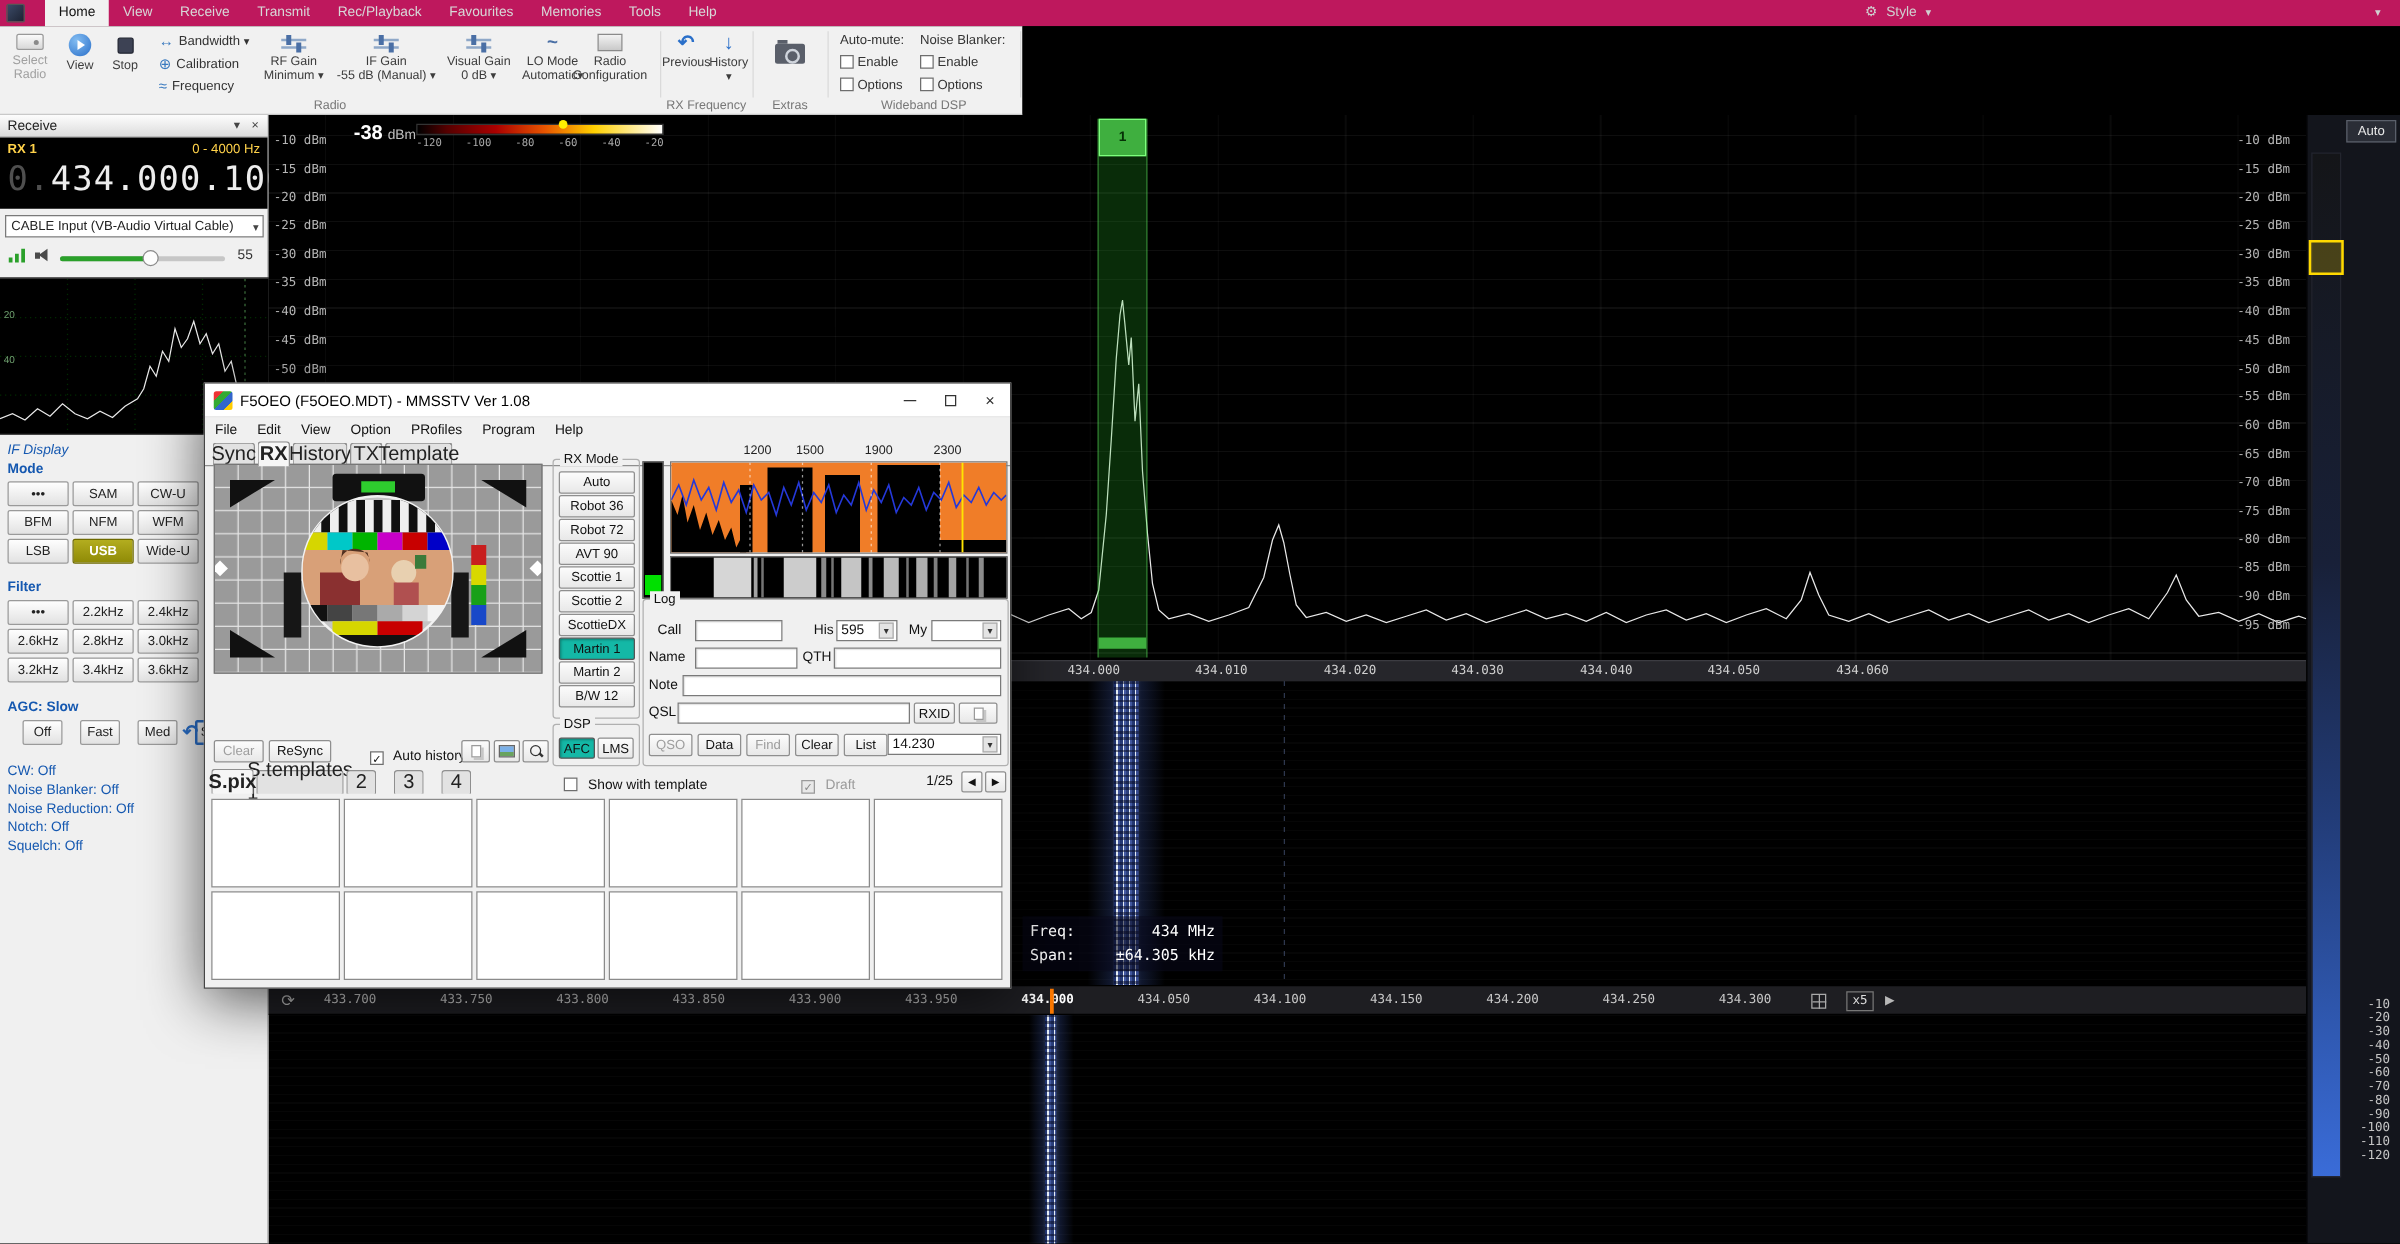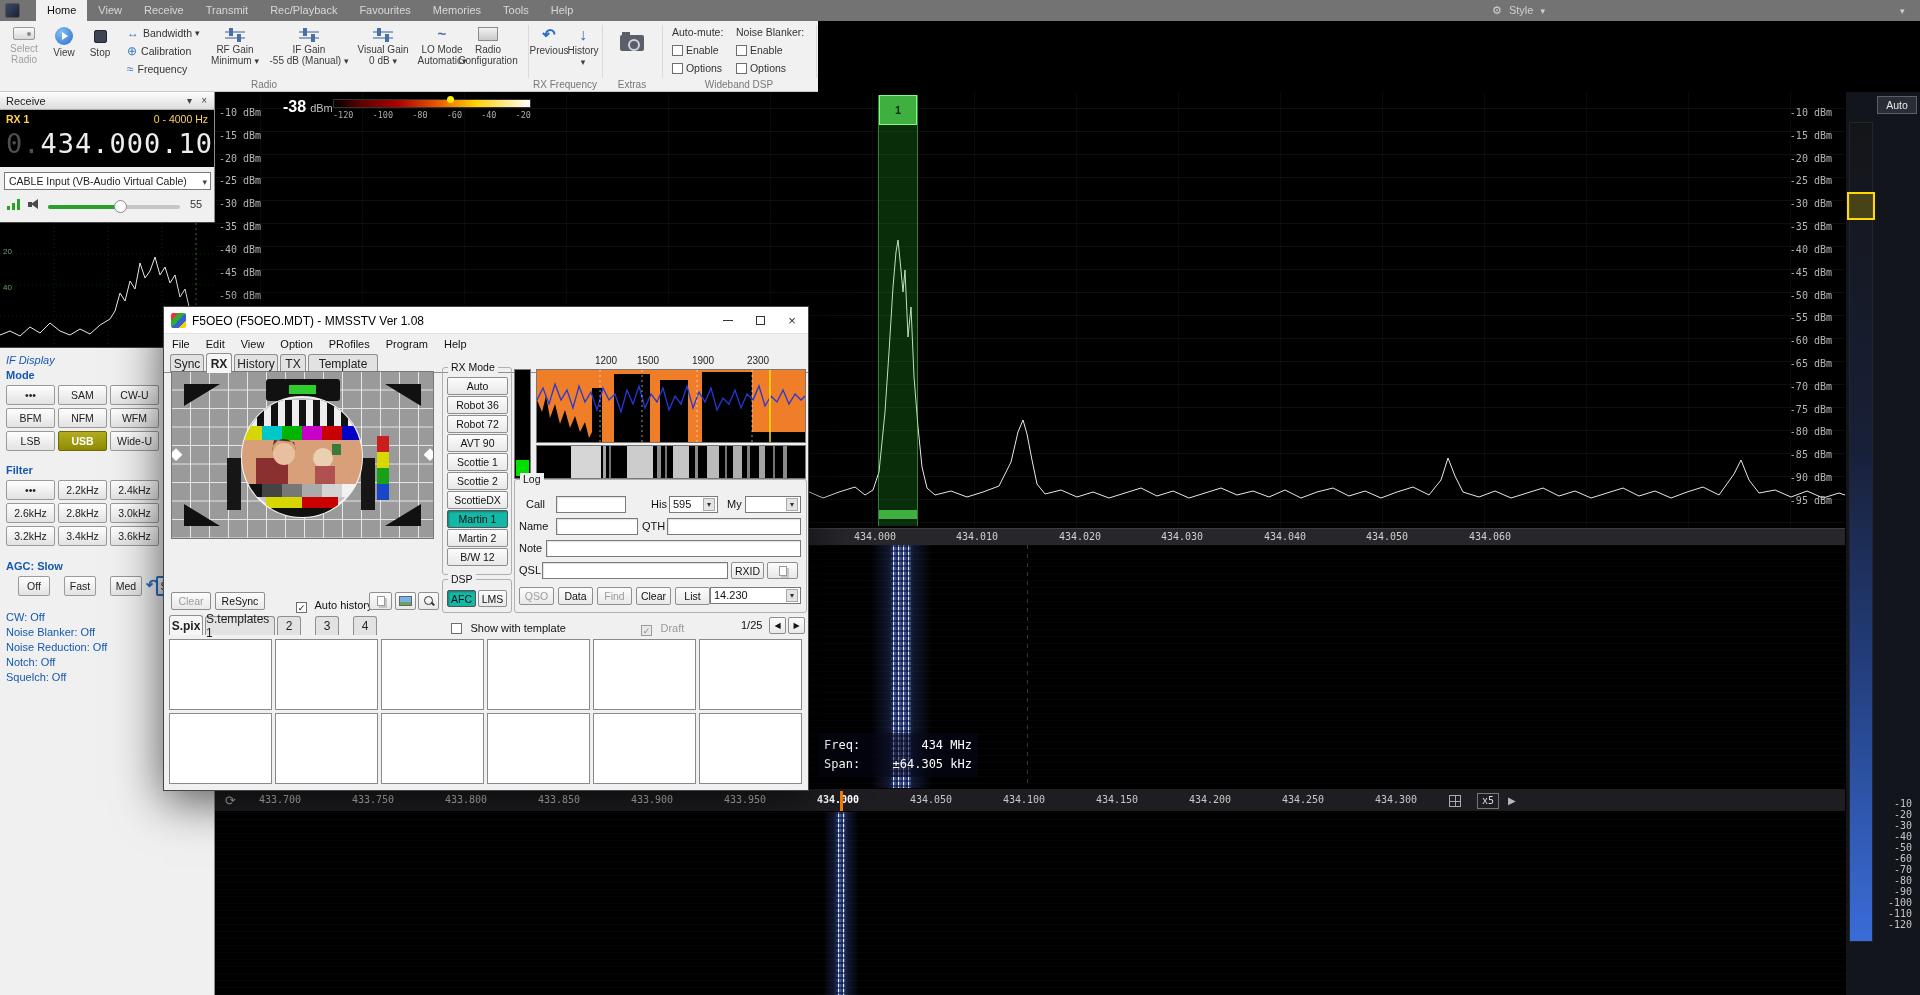--- a/index.html
+++ b/index.html
@@ -2,21 +2,21 @@
 <html><head>
 <meta charset="utf-8">
 <style>
   *{margin:0;padding:0;box-sizing:border-box;}
   body{font-family:"Liberation Sans",sans-serif;background:#000;}
   .screen{position:relative;width:1920px;height:995px;overflow:hidden;background:#000;}
   .abs{position:absolute;}
   .mono{font-family:"DejaVu Sans Mono",monospace;}
 
   
-  .menubar{position:absolute;left:0;top:0;width:1920px;height:21px;background:#737373;}
+  .menubar{position:absolute;left:0;top:0;width:1920px;height:21px;background:#be185d;}
   .menu-items{position:absolute;left:36px;top:0;height:21px;white-space:nowrap;}
   .menu-items span{display:inline-block;padding:0 11px;line-height:21px;font-size:11px;color:#d8d8d8;cursor:default;}
   .menu-items span:first-child{background:#f1f1f1;color:#111;}
   .appicon{position:absolute;left:5px;top:3px;width:15px;height:15px;background:linear-gradient(135deg,#3b4a66,#1c2232);border:1px solid #555;border-radius:2px;}
   .style-area{position:absolute;left:1492px;top:0;height:21px;color:#d0d0d0;font-size:11px;line-height:21px;}
   .caret{font-size:9px;color:inherit;}
 
   
   .ribbon{position:absolute;left:0;top:21px;width:818px;height:71px;background:#f1f1f1;border-bottom:1px solid #c9c9c9;}
   .ribbon-void{position:absolute;left:818px;top:21px;width:1102px;height:71px;background:#000;}
@@ -139,21 +139,21 @@
   
   .mmsstv{position:absolute;left:163px;top:306px;width:646px;height:485px;background:#f0f0f0;border:1px solid #454545;box-shadow:0 10px 45px rgba(0,0,0,.65);z-index:30;}
   .m-title{position:absolute;left:0;top:0;width:100%;height:27px;background:#fff;border-bottom:1px solid #e2e2e2;}
   .m-title .txt{position:absolute;left:28px;top:7px;font-size:12px;color:#000;}
   .m-ico{position:absolute;left:7px;top:6px;width:15px;height:15px;border-radius:2px;background:linear-gradient(135deg,#e33 0 25%,#3a3 25% 50%,#36c 50% 75%,#fc0 75%);}
   .wbtn{position:absolute;top:0;width:32px;height:27px;display:flex;align-items:center;justify-content:center;color:#333;font-size:13px;cursor:default;}
   .wbtn .minbar{width:10px;height:1px;background:#333;}
   .wbtn .maxbox{width:9px;height:9px;border:1px solid #333;}
   .m-menu{position:absolute;left:0;top:27px;width:100%;height:19px;}
   .m-menu span{display:inline-block;padding:0 8px;line-height:19px;font-size:11px;color:#111;}
-  .tab{position:absolute;height:19px;border:1px solid #8f8f8f;border-bottom:none;border-radius:3px 3px 0 0;background:#e2e2e2;font-size:12px;display:flex;align-items:center;justify-content:center;color:#222;top:1px;}
+  .tab{position:absolute;height:19px;border:1px solid #8f8f8f;border-bottom:none;border-radius:3px 3px 0 0;background:#e2e2e2;font-size:16px;display:flex;align-items:center;justify-content:center;color:#222;top:1px;}
   .tab.active{background:#f6f6f6;top:0;height:20px;z-index:2;font-weight:bold;}
   .tabrow{position:absolute;left:0;top:46px;width:100%;height:20px;}
   .tabrow .baseline{position:absolute;left:0;right:0;bottom:0;height:1px;background:#8f8f8f;}
   .sfl{position:absolute;top:2px;width:40px;text-align:center;font-size:10px;color:#222;}
   .img-box{position:absolute;left:7px;top:64px;width:263px;height:168px;border:1px solid #777;background:#8a8a8a;}
   .gbox{position:absolute;border:1px solid #b0b0b0;border-radius:3px;}
   .gbox-label{position:absolute;font-size:10.5px;background:#f0f0f0;padding:0 3px;color:#111;z-index:2;}
   .m-btn{position:absolute;background:linear-gradient(#fcfcfc,#e8e8e8);border:1px solid #8f8f8f;border-radius:2px;font-size:10.5px;color:#111;display:flex;align-items:center;justify-content:center;cursor:default;}
   .m-btn.pressed{background:#14b8a6;border-color:#555;box-shadow:inset 1px 1px 2px rgba(0,0,0,.3);}
   .m-btn.disabled{color:#9d9d9d;}
@@ -533,21 +533,21 @@
           <span>×</span>
         </div>
     </div>
     <div class="m-menu"><span>File</span><span>Edit</span><span>View</span><span>Option</span><span>PRofiles</span><span>Program</span><span>Help</span></div>
     <div class="tabrow">
       <div class="baseline"></div>
       <div class="tab" style="left:6px;width:34px;">Sync</div>
       <div class="tab active" style="left:42px;width:26px;">RX</div>
       <div class="tab" style="left:70px;width:44px;">History</div>
       <div class="tab" style="left:116px;width:26px;">TX</div>
-      <div class="tab" style="left:144px;width:70px;text-align:center;">Template</div>
+      <div class="tab" style="left:144px;width:54px;text-align:center;">Template</div>
       <span class="sfl" style="left:422px;">1200</span>
       <span class="sfl" style="left:464px;">1500</span>
       <span class="sfl" style="left:519px;">1900</span>
       <span class="sfl" style="left:574px;">2300</span>
     </div>
 
     <div class="img-box">
       <svg width="261" height="166">
         <defs>
           <pattern id="grid" width="19" height="18.5" patternUnits="userSpaceOnUse">

